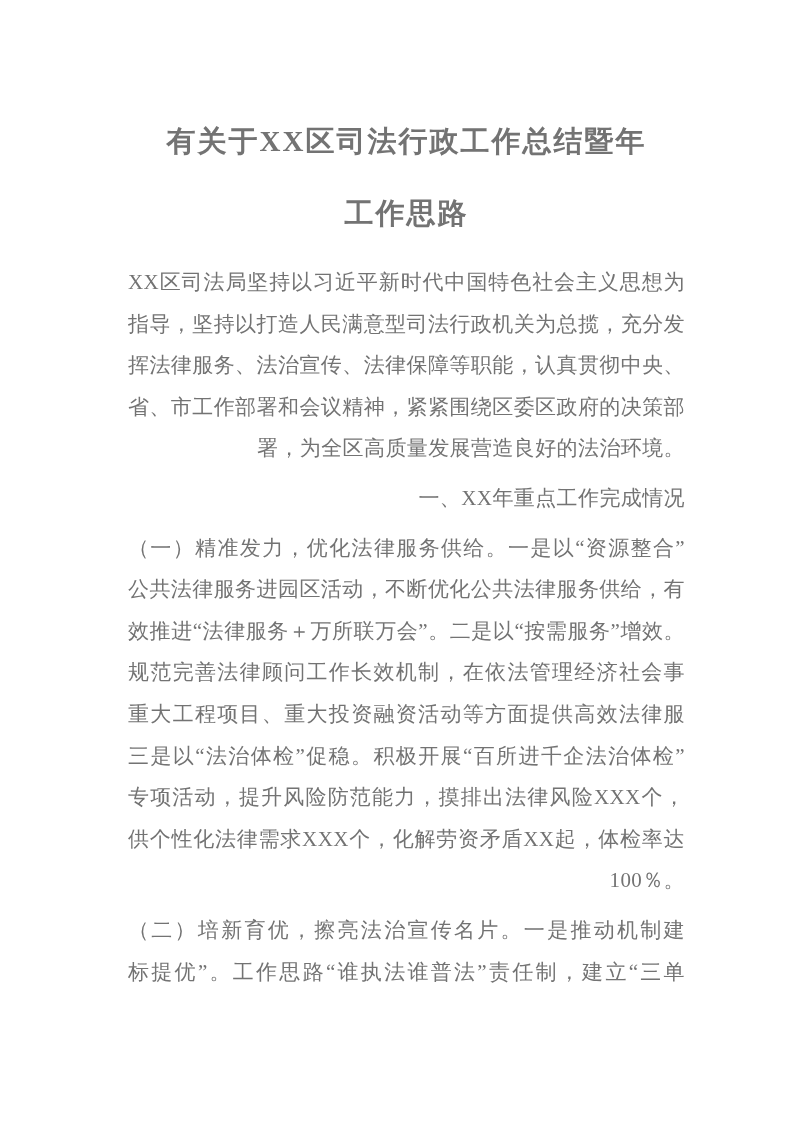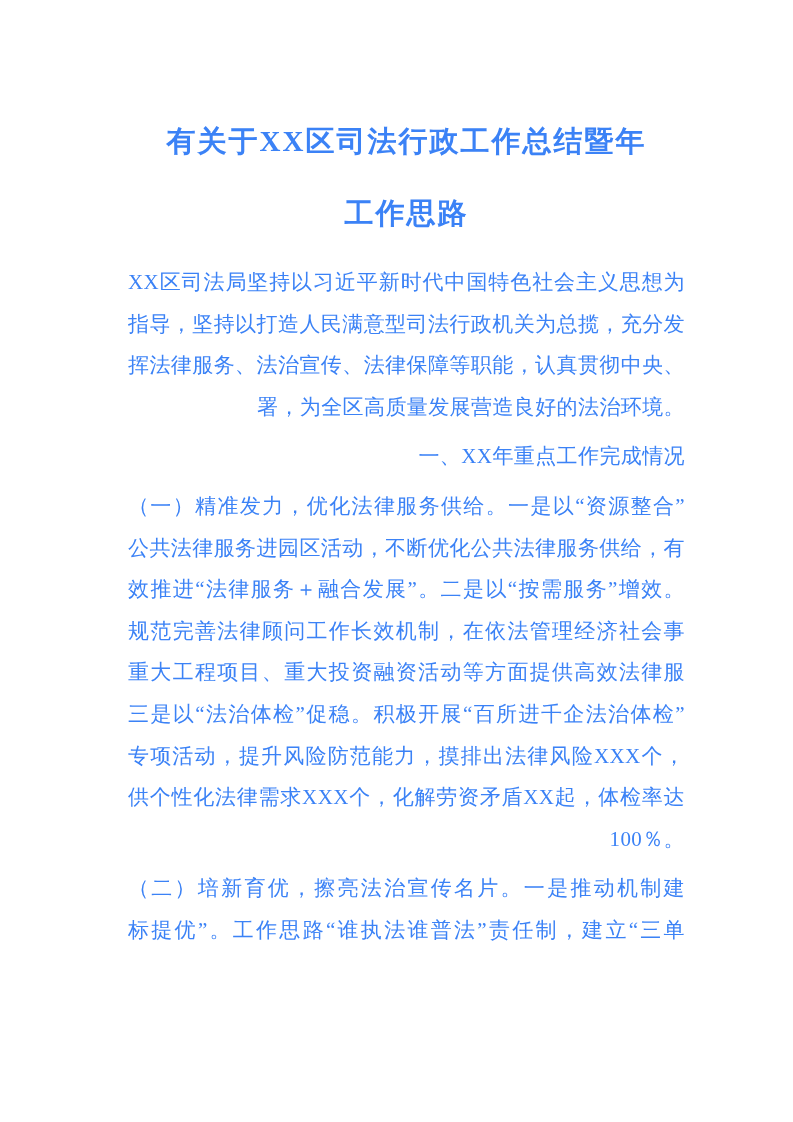--- a/index.html
+++ b/index.html
@@ -6,21 +6,21 @@
     margin: 0;
     padding: 0;
     background: #ffffff;
     font-family: "Liberation Serif", "DejaVu Serif", serif;
   }
   .page {
     position: relative;
     width: 793px;
     height: 1122px;
     background: #ffffff;
-    color: #3b82f6;
+    color: #737373;
     overflow: hidden;
     box-sizing: border-box;
   }
   .title-block {
     padding-top: 105px;
     margin-left: 120px;
     width: 573px;
     text-align: center;
     font-weight: 700;
     font-size: 29px;
@@ -61,29 +61,30 @@
 <div class="page">
   <div class="title-block">
     <div class="title-line">有关于XX区司法行政工作总结暨年</div>
     <div class="title-line">工作思路</div>
   </div>
   <div class="body-block">
       <div class="paragraph">
         <div class="line">XX区司法局坚持以习近平新时代中国特色社会主义思想为</div>
         <div class="line">指导，坚持以打造人民满意型司法行政机关为总揽，充分发</div>
         <div class="line">挥法律服务、法治宣传、法律保障等职能，认真贯彻中央、</div>
+        <div class="line">省、市工作部署和会议精神，紧紧围绕区委区政府的决策部</div>
         <div class="line para-end">署，为全区高质量发展营造良好的法治环境。</div>
       </div>
       <div class="paragraph">
         <div class="line para-end">一、XX年重点工作完成情况</div>
       </div>
       <div class="paragraph">
         <div class="line">（一）精准发力，优化法律服务供给。一是以“资源整合”</div>
         <div class="line">公共法律服务进园区活动，不断优化公共法律服务供给，有</div>
-        <div class="line">效推进“法律服务＋融合发展”。二是以“按需服务”增效。</div>
+        <div class="line">效推进“法律服务＋万所联万会”。二是以“按需服务”增效。</div>
         <div class="line">规范完善法律顾问工作长效机制，在依法管理经济社会事务、</div>
         <div class="line">重大工程项目、重大投资融资活动等方面提供高效法律服务。</div>
         <div class="line">三是以“法治体检”促稳。积极开展“百所进千企法治体检”</div>
         <div class="line">专项活动，提升风险防范能力，摸排出法律风险XXX个，提</div>
         <div class="line">供个性化法律需求XXX个，化解劳资矛盾XX起，体检率达</div>
         <div class="line para-end">100％。</div>
       </div>
       <div class="paragraph">
         <div class="line">（二）培新育优，擦亮法治宣传名片。一是推动机制建设“提</div>
         <div class="line">标提优”。工作思路“谁执法谁普法”责任制，建立“三单</div>

